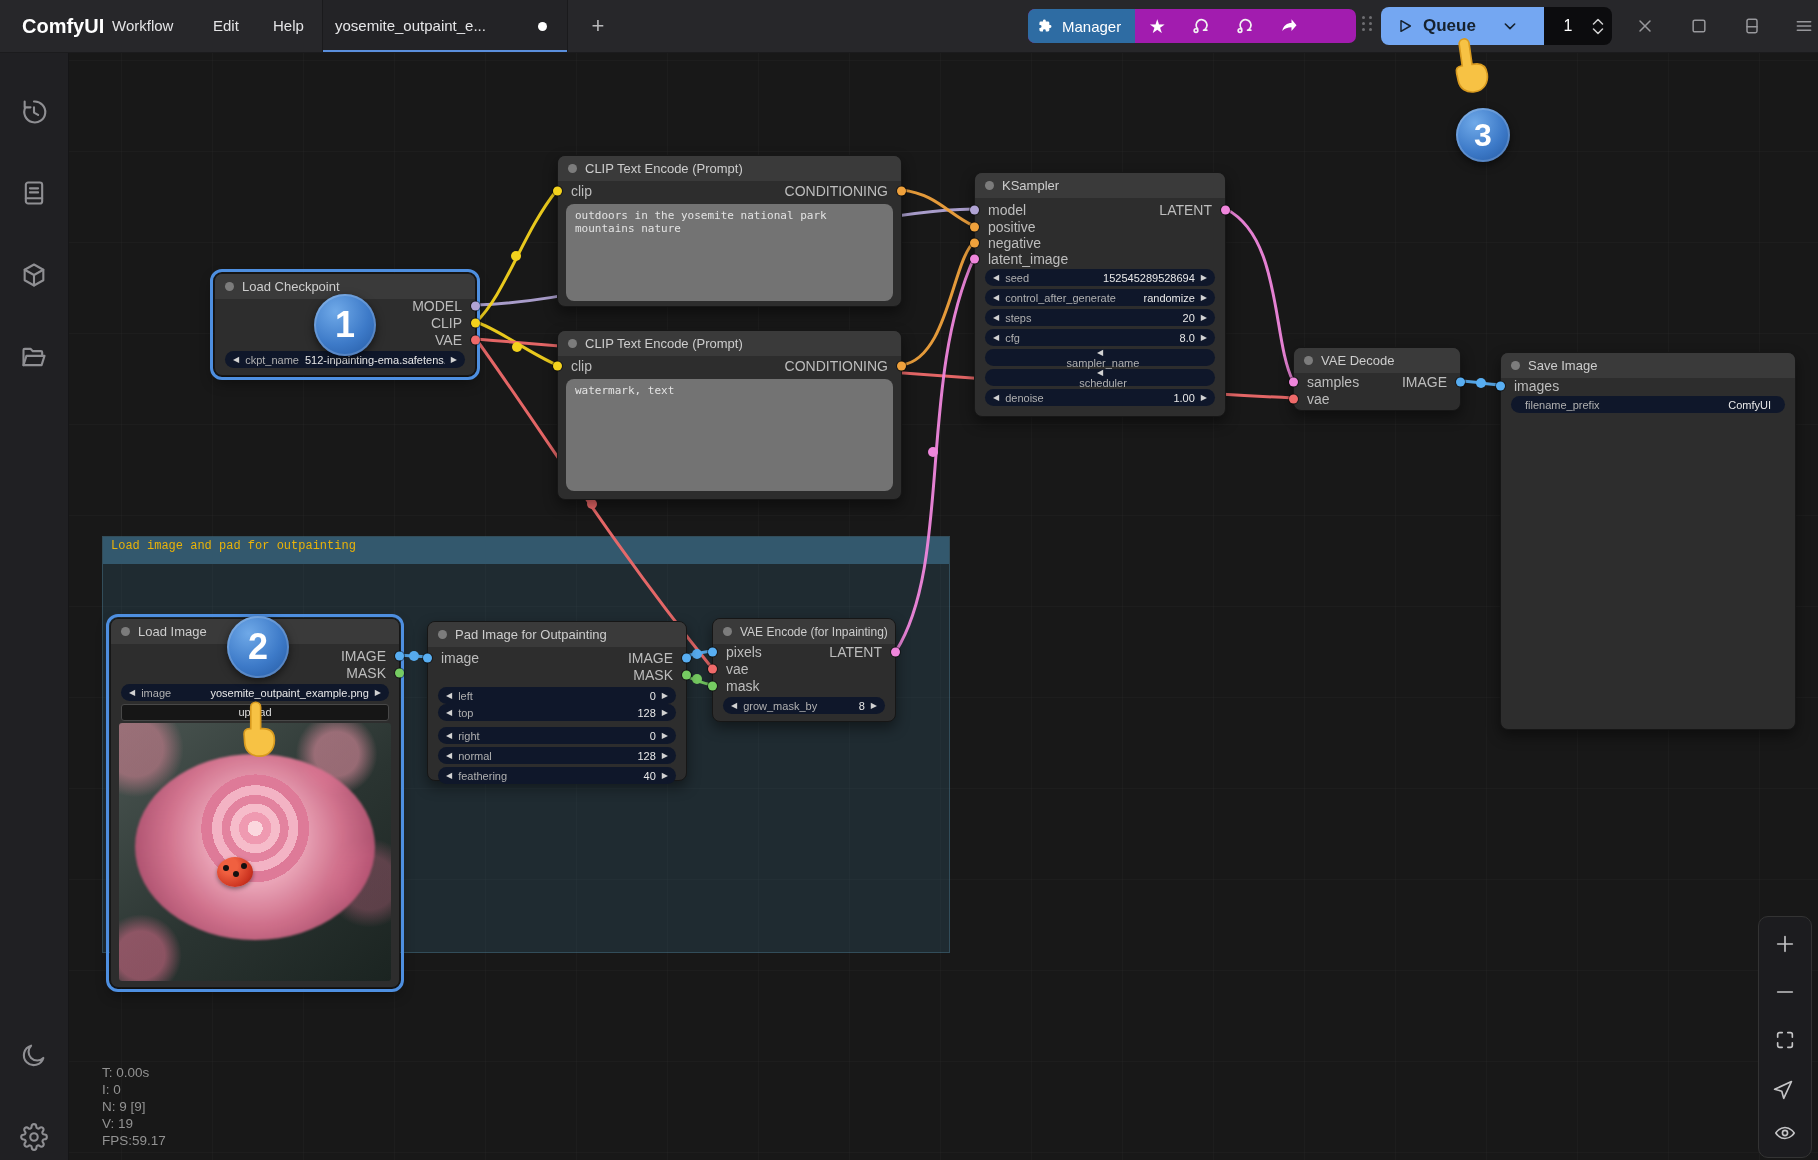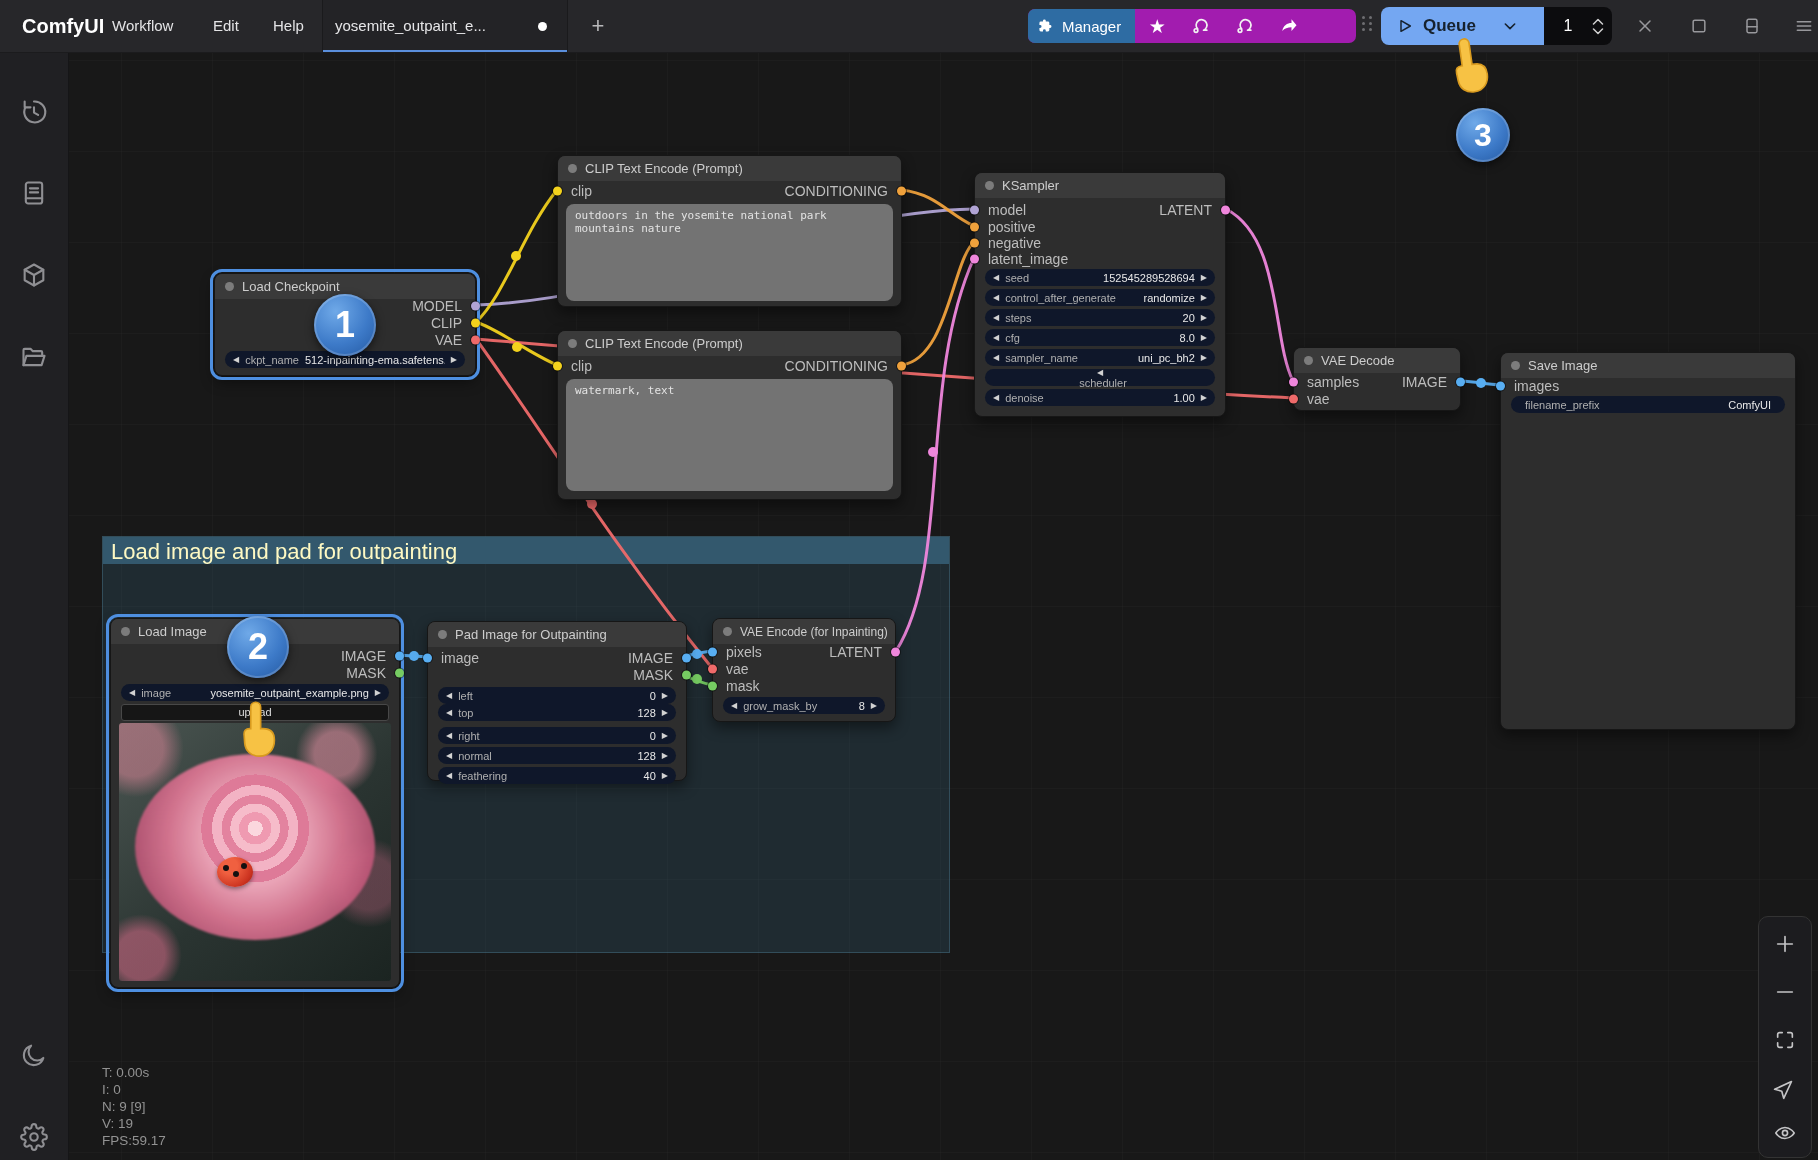--- a/index.html
+++ b/index.html
@@ -29,21 +29,21 @@
   .queue-count{position:absolute;left:1544px;top:7px;width:68px;height:38px;background:#0c0c0e;border-radius:0 8px 8px 0;display:flex;align-items:center;color:#fff;}
   .queue-count .num{flex:1;text-align:center;font-size:16px;}
   .spinners{display:flex;flex-direction:column;gap:3px;margin-right:8px;}
   .win-icon{position:absolute;top:14px;width:24px;height:24px;display:flex;align-items:center;justify-content:center;color:#98989c;}
   
   .sidebar{position:absolute;left:0;top:52px;width:68px;height:1108px;background:#202023;z-index:10;border-right:1px solid #151517;}
   .side-icon{position:absolute;left:17px;width:34px;height:34px;display:flex;align-items:center;justify-content:center;color:#8f8f93;}
   
   .group{position:absolute;left:102px;top:536px;width:846px;height:415px;background:rgba(62,118,148,.20);border:1px solid rgba(95,155,185,.30);z-index:1;}
   .group-head{position:absolute;left:0;top:0;width:100%;height:27px;background:#33586d;}
-  .group-title{position:absolute;left:8px;top:2px;font-size:22px;color:#fef9c3;}
+  .group-title{position:absolute;left:8px;top:2px;font-size:12px;color:#eab308;font-family:Liberation Mono, monospace;}
   
   #wires{position:absolute;left:0;top:0;z-index:2;pointer-events:none;}
   #wires path{fill:none;stroke-width:3;stroke-linecap:round;opacity:.95;}
   .w-model{stroke:#b0a3d4;} .w-clip{stroke:#f3d21d;} .w-vae{stroke:#ef6a6a;}
   .w-cond{stroke:#efa13c;} .w-latent{stroke:#ef86dc;} .w-image{stroke:#58aef2;} .w-mask{stroke:#76cc62;}
   .d-clip{fill:#f3d21d;} .d-vae{fill:#ef6a6a;} .d-latent{fill:#ef86dc;} .d-image{fill:#58aef2;} .d-mask{fill:#76cc62;}
   
   .node{position:absolute;background:#2d2d2d;border-radius:8px;border:1px solid #161616;box-shadow:0 6px 14px rgba(0,0,0,.45);z-index:3;box-sizing:border-box;}
   .node.selected{outline:3px solid #4e8fe0;outline-offset:1px;}
   .nhead{height:25px;display:flex;align-items:center;gap:8px;padding:0 10px;background:#3a3a3a;border-radius:7px 7px 0 0;color:#cdcdcd;font-size:13px;white-space:nowrap;overflow:hidden;}
@@ -224,21 +224,21 @@
         <span class="wname">steps</span>
         <span class="wval">20</span>
         <span class="warr warr-r"></span>
       </div>
     <div class="widget" style="top:156px;">
         <span class="warr warr-l"></span>
         <span class="wname">cfg</span>
         <span class="wval">8.0</span>
         <span class="warr warr-r"></span>
       </div>
-    <div class="widget" style="top:176px;">
+    <div class="widget" style="top:176px;flex-direction:column;">
         <span class="warr warr-l"></span>
         <span class="wname">sampler_name</span>
         <span class="wval">uni_pc_bh2</span>
         <span class="warr warr-r"></span>
       </div>
     <div class="widget" style="top:196px;flex-direction:column;">
         <span class="warr warr-l"></span>
         <span class="wname">scheduler</span>
         <span class="wval">normal</span>
         <span class="warr warr-r"></span>

